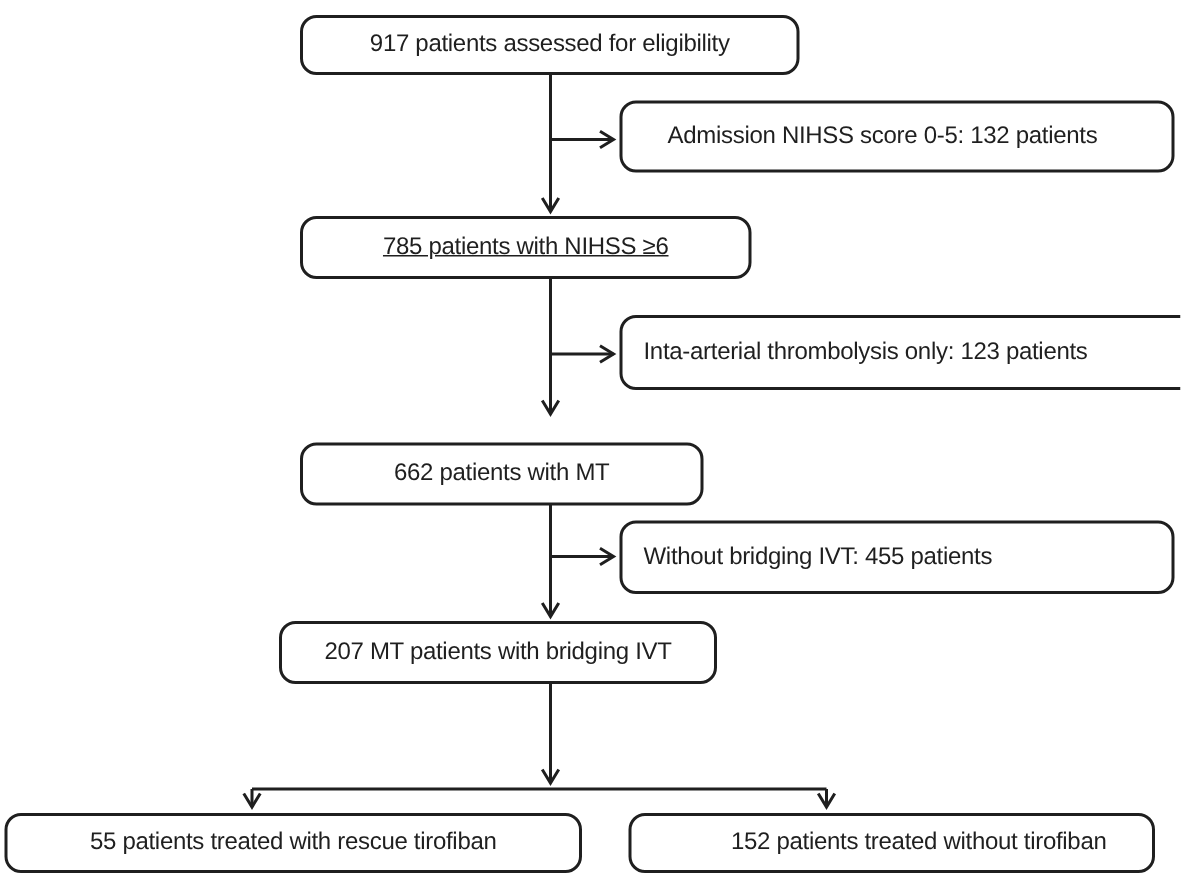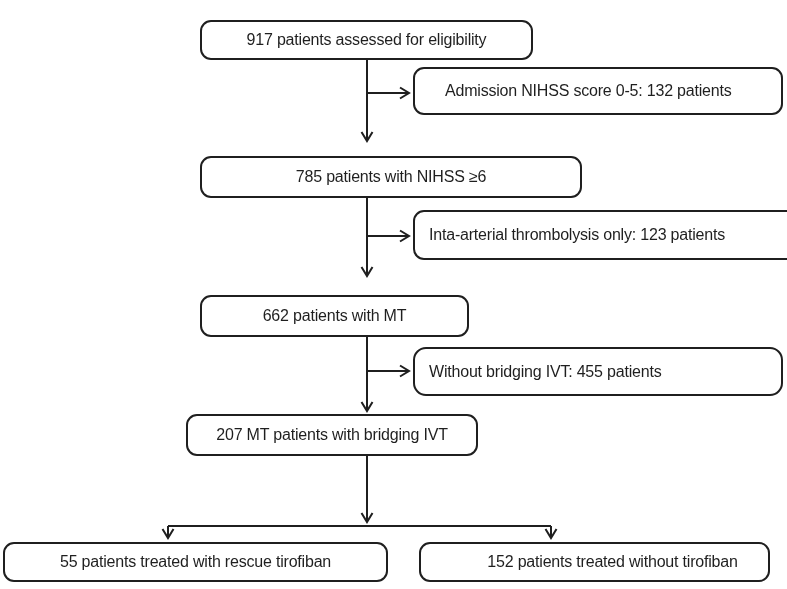--- a/index.html
+++ b/index.html
@@ -32,26 +32,26 @@
     align-items: center;
     font-size: 16px;
     letter-spacing: -0.2px;
     white-space: nowrap;
     z-index: 1;
   }
   .box.center { justify-content: center; }
   .box.leftpad { justify-content: flex-start; padding-left: 14px; }
 
   
-  #box-assessed              { left: 200px; top: 20px;   width: 333px; height: 40px; }
+  #box-assessed              { left: 200px; top: 10px;   width: 333px; height: 40px; }
   #box-excluded-nihss       { left: 413px; top: 67px;  width: 370px; height: 48px; padding-left: 30px; }
-  #box-nihss-ge6             { left: 200px; top: 156px; width: 382px; height: 42px; }
+  #box-nihss-ge6             { left: 200px; top: 144px; width: 301px; height: 42px; text-decoration: underline; }
   #box-excluded-ia           { left: 413px; top: 210px; width: 440px; height: 50px; }
   #box-mt                    { left: 200px; top: 295px; width: 269px; height: 42px; }
-  #box-excluded-no-bridging  { left: 413px; top: 347px; width: 370px; height: 49px; border-radius: 13px; }
+  #box-excluded-no-bridging  { left: 413px; top: 347px; width: 370px; height: 49px; }
   #box-bridging-ivt          { left: 186px; top: 414px; width: 292px; height: 42px; }
   #box-rescue-tirofiban      { left: 3px;   top: 542px; width: 385px; height: 40px; }
   #box-without-tirofiban     { left: 419px; top: 542px; width: 351px; height: 40px; padding-left: 36px; }
 </style>
 </head>
 <body>
 
 <div id="canvas">
 
   <svg id="connectors" width="787" height="589" viewBox="0 0 787 589">

